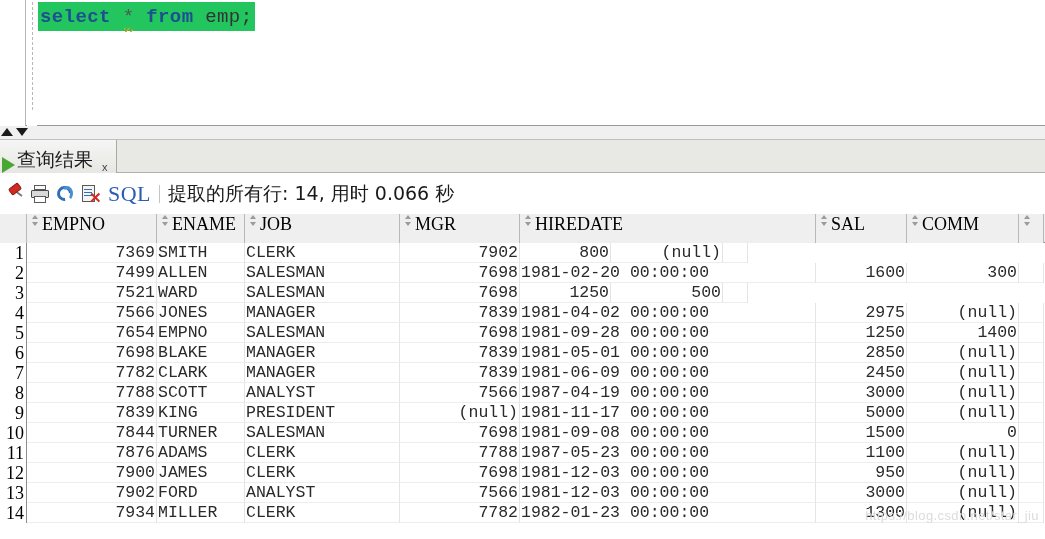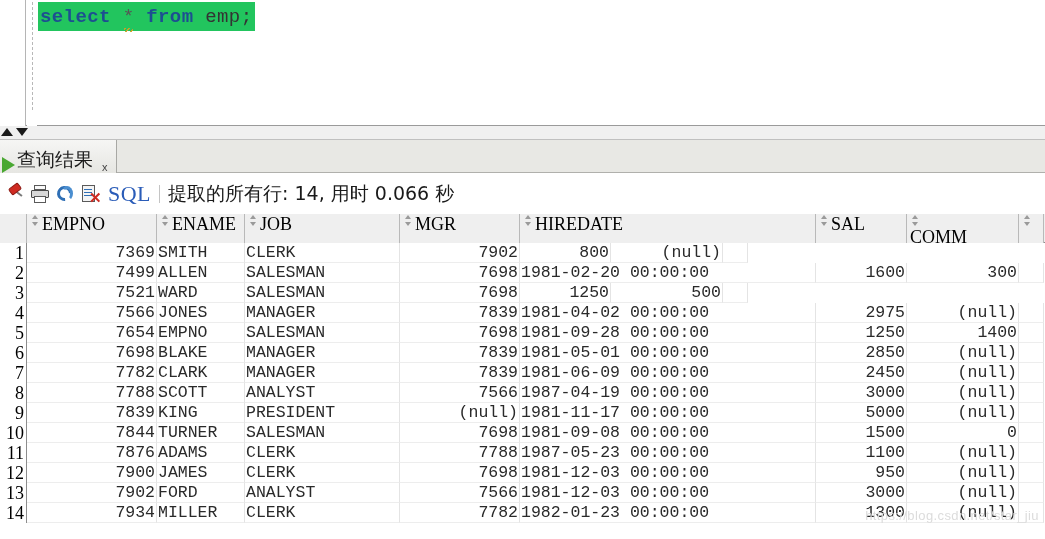--- a/index.html
+++ b/index.html
@@ -355,21 +355,21 @@
           <span class="hdr-text">MGR</span>
         </div>
         <div class="hdr-cell" style="width: 296px;">
           <span class="sort-glyph"></span>
           <span class="hdr-text">HIREDATE</span>
         </div>
         <div class="hdr-cell" style="width: 91px;">
           <span class="sort-glyph"></span>
           <span class="hdr-text">SAL</span>
         </div>
-        <div class="hdr-cell" style="width: 112px; flex-direction: column;">
+        <div class="hdr-cell" style="width: 112px;">
           <span class="sort-glyph"></span>
           <span class="hdr-text">COMM</span>
         </div>
         <div class="hdr-cell" style="width: 25px;">
           <span class="sort-glyph"></span>
           <span class="hdr-text"></span>
         </div>
       </div>
     <div class="grid-body" id="grid-body">
         <div class="row">

